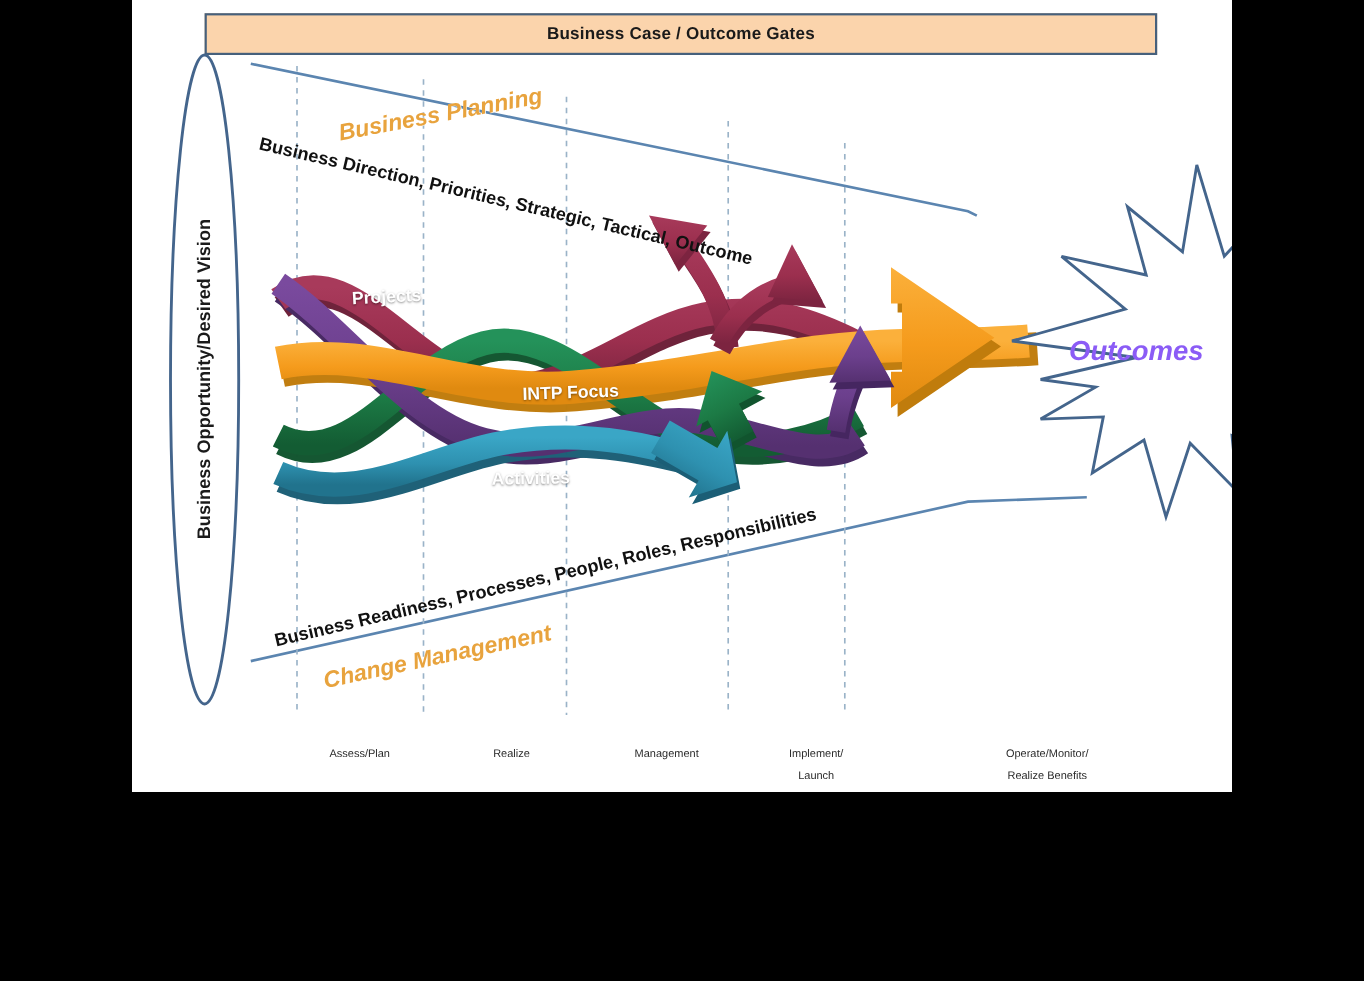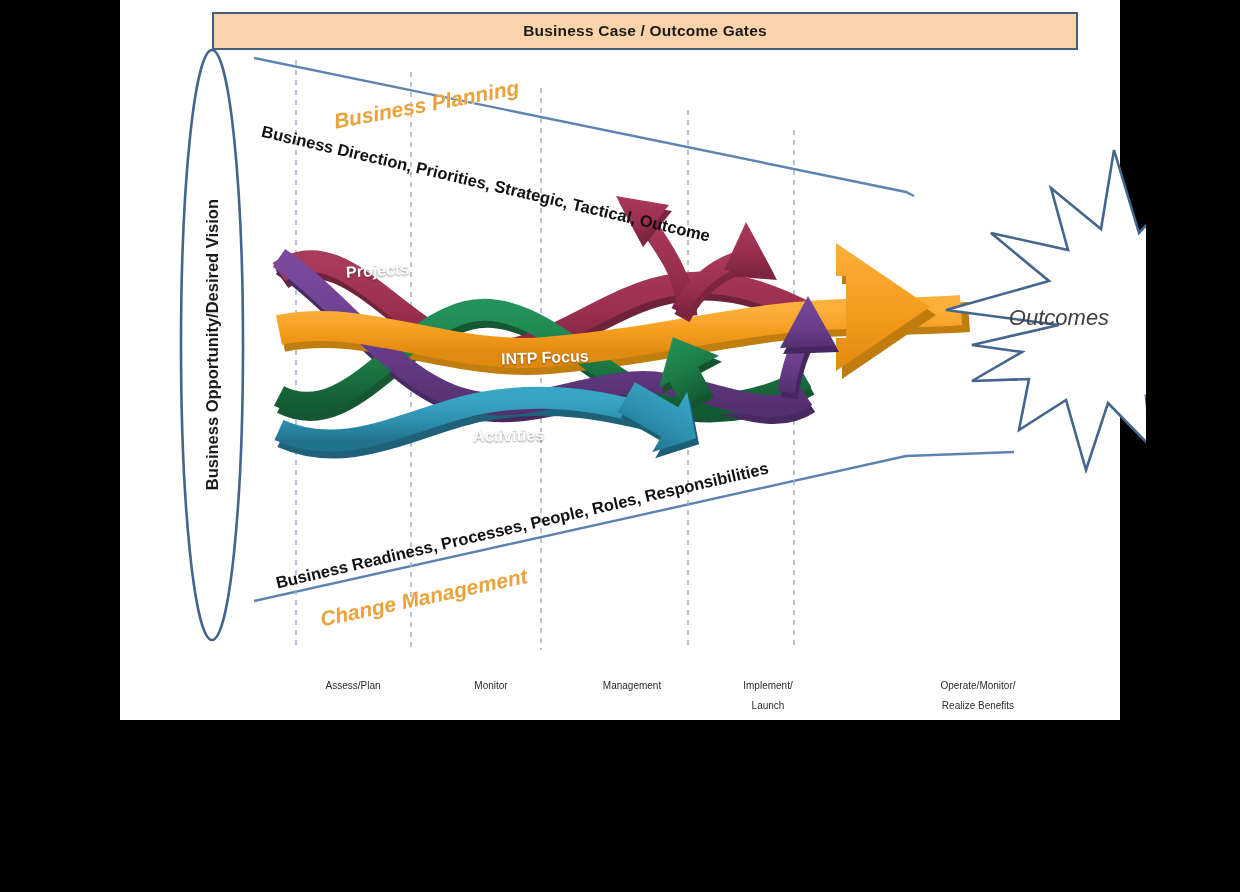--- a/index.html
+++ b/index.html
@@ -1,18 +1,18 @@
 <!DOCTYPE html>
 <html><head>
 <meta charset="utf-8">
 <style>
   html,body{margin:0;padding:0;background:#000;}
   body{width:1240px;height:892px;overflow:hidden;font-family:"Liberation Sans",sans-serif;}
   #canvas{position:absolute;left:120px;top:0;width:1000px;height:720px;background:#fff;}
-  #stage{position:absolute;left:0;top:0;width:1000px;height:543px;margin-left:26px;}
+  #stage{position:absolute;left:0;top:0;width:1000px;height:543px;}
 
   
   .banner{
     position:absolute;left:66px;top:12px;width:866px;height:38px;
     background:#FBD4AC;border:2px solid #46607C;
     display:flex;align-items:center;justify-content:center;
     box-sizing:border-box;
   }
   .banner span{
     font-size:15.5px;font-weight:bold;color:#1a1a1a;letter-spacing:.2px;
@@ -55,21 +55,21 @@
     position:absolute;font-weight:bold;color:#fff;white-space:nowrap;
     text-shadow:0 1px 2px rgba(0,0,0,.45);
   }
   .lab-projects{left:200px;top:262px;font-size:16px;transform:rotate(-3deg);}
   .lab-intp{left:355px;top:349px;font-size:16px;transform:rotate(-2deg);}
   .lab-activities{left:327px;top:427px;font-size:16px;transform:rotate(-1deg);}
 
   
   .outcomes{
     position:absolute;left:838px;top:305px;width:150px;text-align:center;
-    font-size:22px;font-weight:normal;font-style:italic;color:#404040;
+    font-size:25px;font-weight:bold;font-style:italic;color:#8b5cf6;
   }
 
   
   .phase{
     position:absolute;top:676px;text-align:center;
     font-size:10px;color:#2b2b2b;line-height:20px;
   }
 </style>
 </head>
 <body>
@@ -195,21 +195,21 @@
     <div class="rib-label lab-projects">Projects</div>
     <div class="rib-label lab-intp">INTP Focus</div>
     <div class="rib-label lab-activities">Activities</div>
 
     <div class="outcomes">Outcomes</div>
 
     <div class="phase" style="left:117px;width:180px;">
       <div>Assess/Plan</div>
     </div>
     <div class="phase" style="left:255px;width:180px;">
-      <div>Monitor</div>
+      <div>Realize</div>
     </div>
     <div class="phase" style="left:396px;width:180px;">
       <div>Management</div>
     </div>
     <div class="phase" style="left:742px;width:180px;">
       <div>Operate/Monitor/</div>
       <div>Realize Benefits</div>
     </div>
     <div class="phase" style="left:532px;width:180px;">
       <div>Implement/</div>

